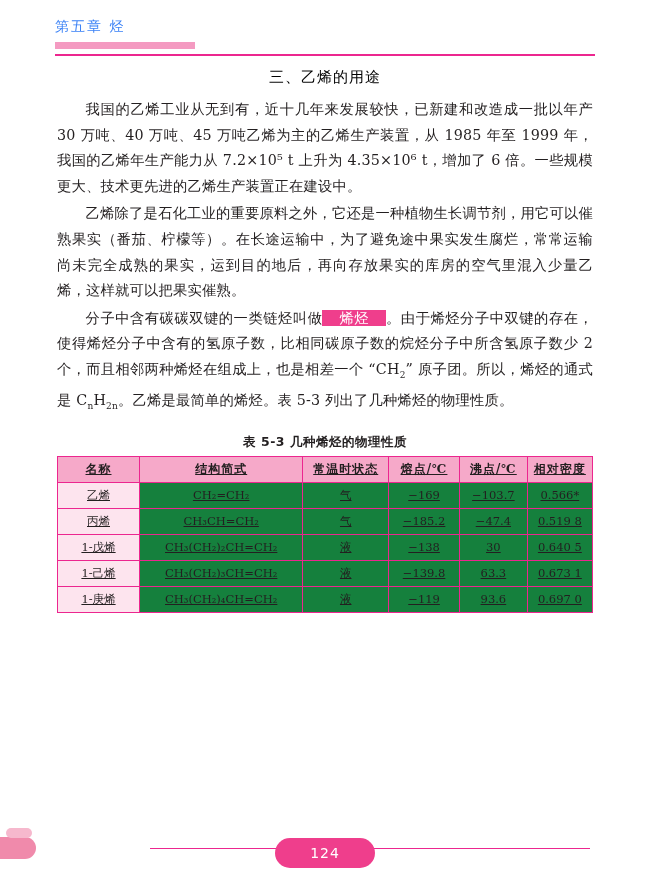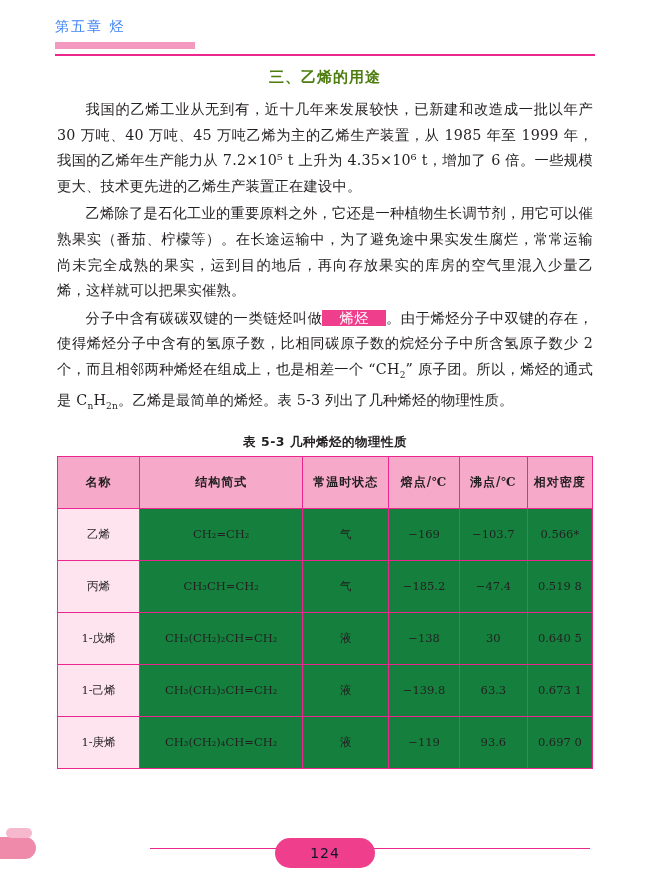--- a/index.html
+++ b/index.html
@@ -30,23 +30,23 @@
   .header-rule{
     position:absolute;left:55px;top:36px;width:540px;height:1.5px;
     background:#ec268f;
   }
 
   
   .content{
     position:absolute;left:57px;top:58px;width:536px;
   }
   h2.section{
-    color:#4d7c0f;
+    color:#000000;
     font-size:15px;
-    font-weight:bold;
+    font-weight:normal;
     margin:10px 0 10px 0;
     text-align:center;
     letter-spacing:1px;
     font-family:"DejaVu Sans","Liberation Sans",sans-serif;
   }
   h2.section.left{
     text-align:left;
     padding-left:148px;
   }
   p.para{
@@ -77,22 +77,23 @@
   table.props{
     border-collapse:collapse;
     width:536px;
     font-size:11.5px;
     font-family:"DejaVu Serif","Liberation Serif",serif;
   }
   table.props th,table.props td{
     border:1px solid #ec268f;
     text-align:center;
     height:25px;
-    padding:13px 2px;
+    padding:0 2px;
     white-space:nowrap;
+    text-decoration:underline;
   }
   table.props thead th{
     background:#f6a9c9;
     font-weight:bold;
     color:#231f20;
     font-size:12px;
     letter-spacing:1px;
   }
   table.props td.name{
     background:#fde4ee;
@@ -122,21 +123,21 @@
   }
   .footer-rule{
     position:absolute;left:150px;bottom:44px;width:440px;height:1.5px;
     background:#ec268f;
   }
   .page-number{
     position:absolute;left:275px;bottom:25px;
     width:100px;height:30px;
     background:#ef3e8c;
     border-radius:15px;
-    color:#0f172a;
+    color:#ffffff;
     font-size:14px;
     font-family:"DejaVu Sans","Liberation Sans",sans-serif;
     display:flex;align-items:center;justify-content:center;
     letter-spacing:1px;
   }
 </style>
 </head>
 <body>
 
 <div class="page">

